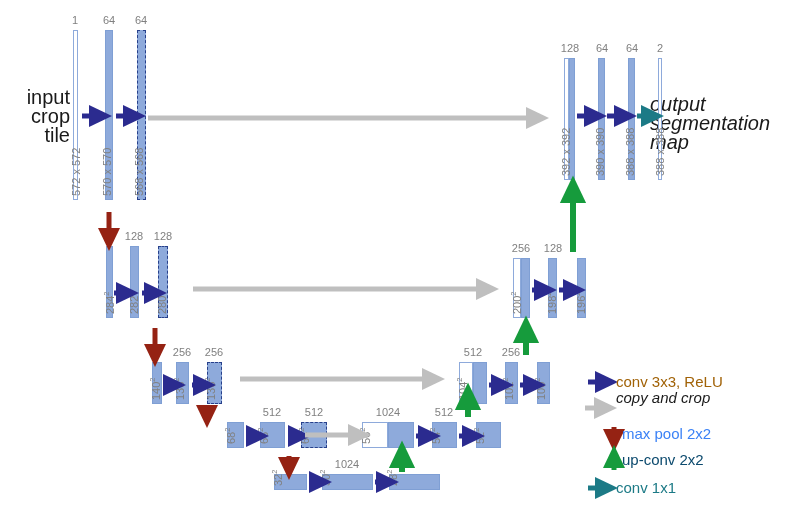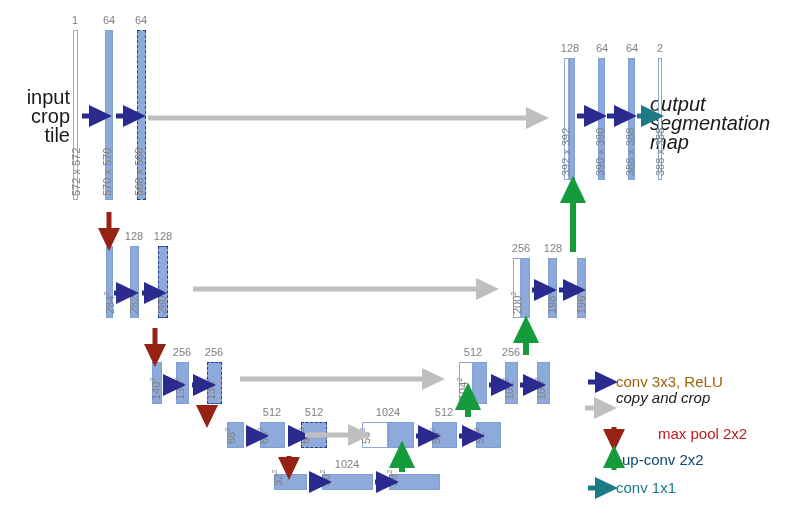--- a/index.html
+++ b/index.html
@@ -15,21 +15,21 @@
   .lbl.top{transform:translateX(-50%);}
   .lbl.side{transform-origin:0 0;transform:rotate(-90deg);}
   .sup{font-size:7.5px;vertical-align:super;}
   .txt{position:absolute;color:#1a1a1a;font-size:20px;line-height:19px;white-space:nowrap;}
   .txt.right{text-align:right;}
   svg.ov{position:absolute;left:0;top:0;width:806px;height:510px;overflow:visible;
          pointer-events:none;}
   .legend{position:absolute;font-size:15px;white-space:nowrap;}
   .lg-conv{color:#a16207;}
   .lg-copy{color:#1a1a1a;}
-  .lg-pool{color:#b91c1c;margin-left:36px;}
+  .lg-pool{color:#3b82f6;}
   .lg-up{color:#0c4a6e;}
   .lg-1x1{color:#1c7a86;}
 </style>
 </head>
 <body>
 
 <div id="canvas">
 
   <div class="txt right" style="left:0px;top:88px;width:70px;">
     <div>input</div>

